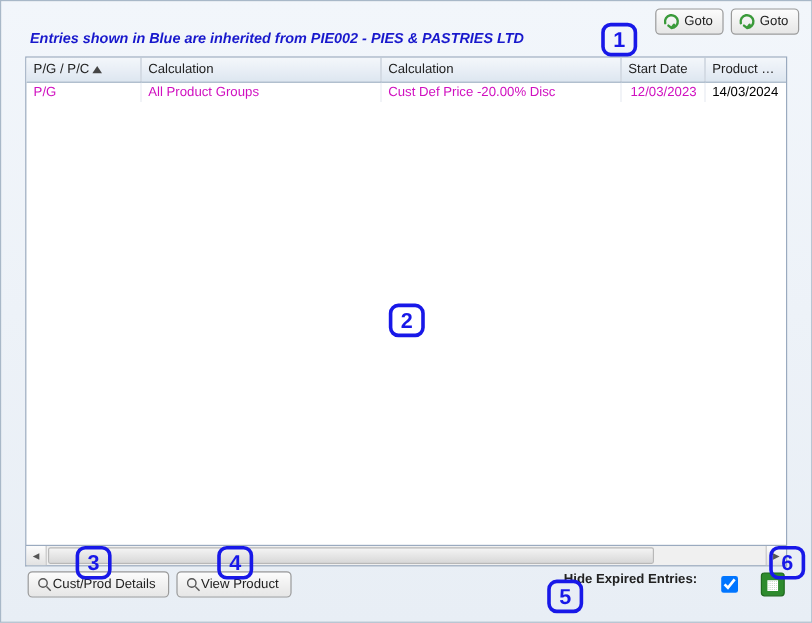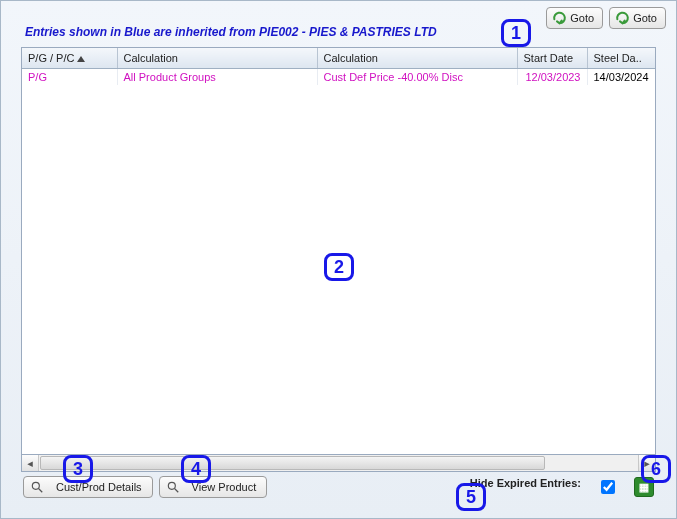--- a/index.html
+++ b/index.html
@@ -157,21 +157,21 @@
   }
   .footer-bar {
     display: flex;
     align-items: center;
     padding: 4px 4px 2px 4px;
     gap: 6px;
   }
   .flat-btn {
     display: inline-flex;
     align-items: center;
-    gap: 12px;
+    gap: 0;
     background: linear-gradient(to bottom, #fcfcfc, #e6e6e6);
     border: 1px solid #9a9a9a;
     border-radius: 4px;
     padding: 3px 10px 3px 6px;
     cursor: pointer;
     font-size: 11px;
     color: #222;
   }
   .flat-btn svg { width: 14px; height: 14px; }
   .footer-right {
@@ -237,32 +237,32 @@
           <col class="col-start">
           <col class="col-exp">
           <col class="col-round">
       </colgroup>
       <thead>
         <tr>
           <th><span>P/G / P/C</span><span class="sort-arrow"></span></th>
           <th>Calculation</th>
           <th>Calculation</th>
           <th>Start Date</th>
-          <th>Steel Da..</th>
+          <th>Product Da..</th>
           <th>Ro</th>
         </tr>
       </thead>
       <tbody>
         <tr class="magenta">
           <td class="wrap">
               <div>P/G</div>
               <div></div>
             </td>
           <td class="wrap">All Product Groups</td>
-          <td>Cust Def Price -40.00% Disc</td>
+          <td>Cust Def Price -20.00% Disc</td>
           <td style="text-align:right">12/03/2023</td>
           <td class="black">14/03/2024</td>
           <td class="black">No</td>
         </tr>
       </tbody>
     </table>
   </div>
 
   <div class="overlay" style="left:323px; top:252px;">
     <span class="callout">2</span>

